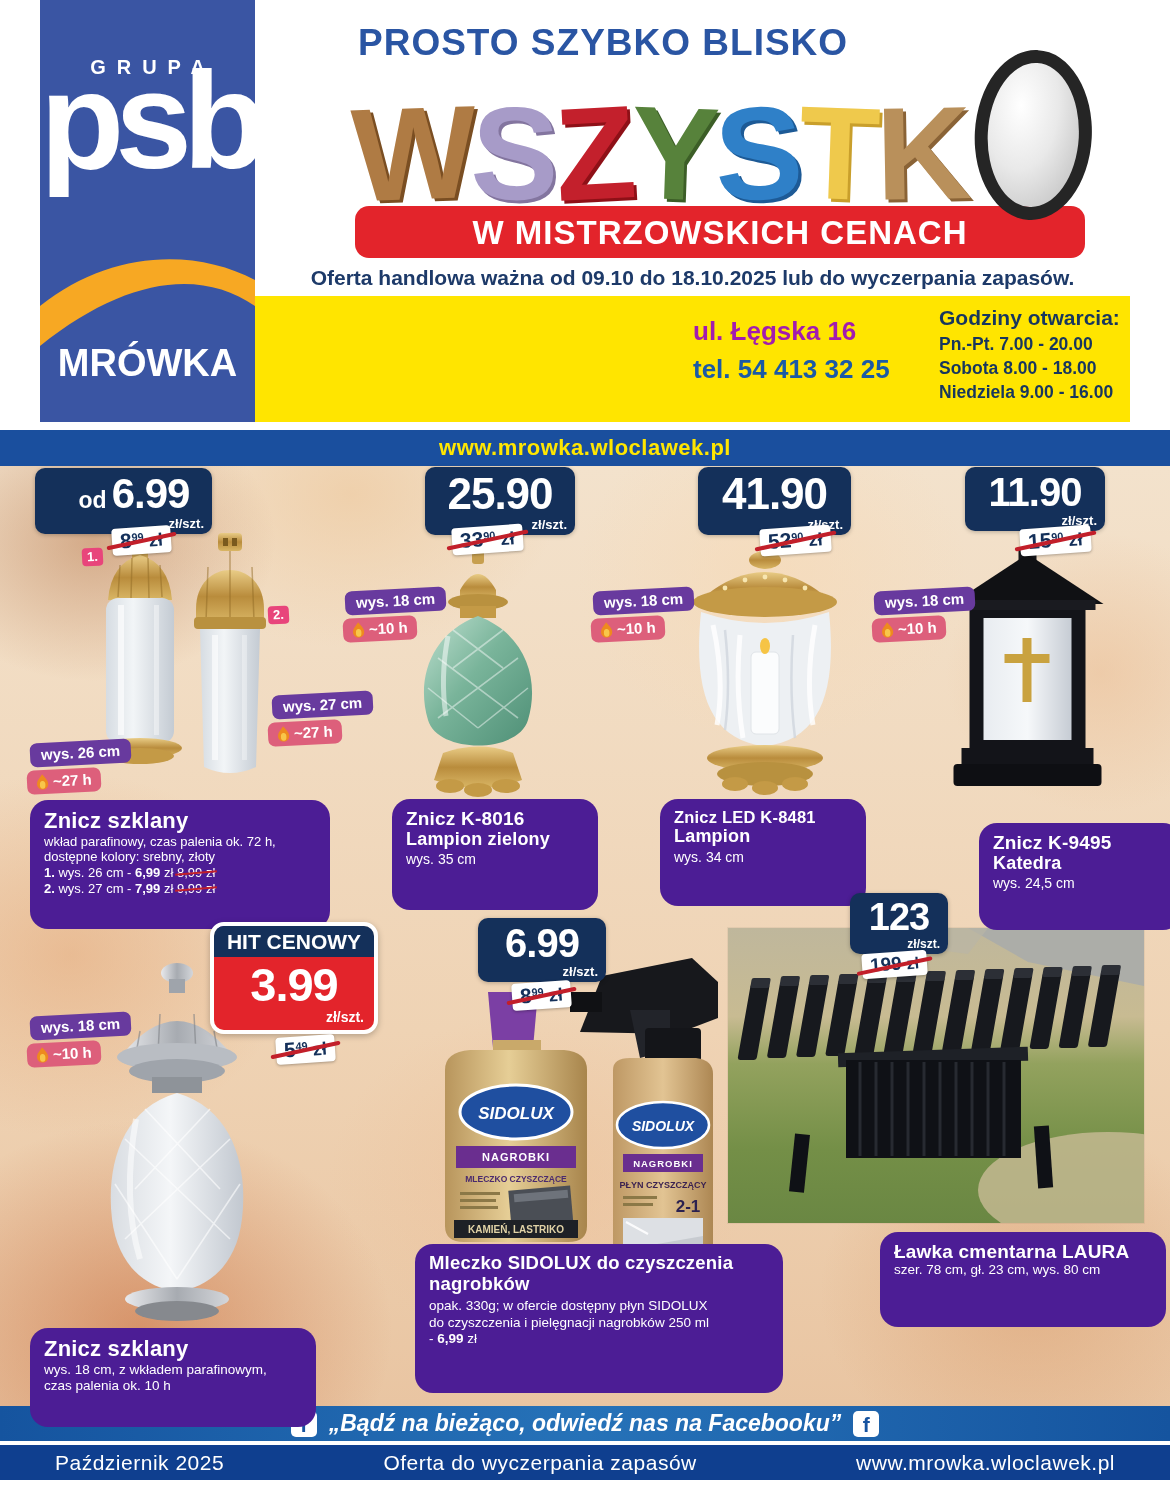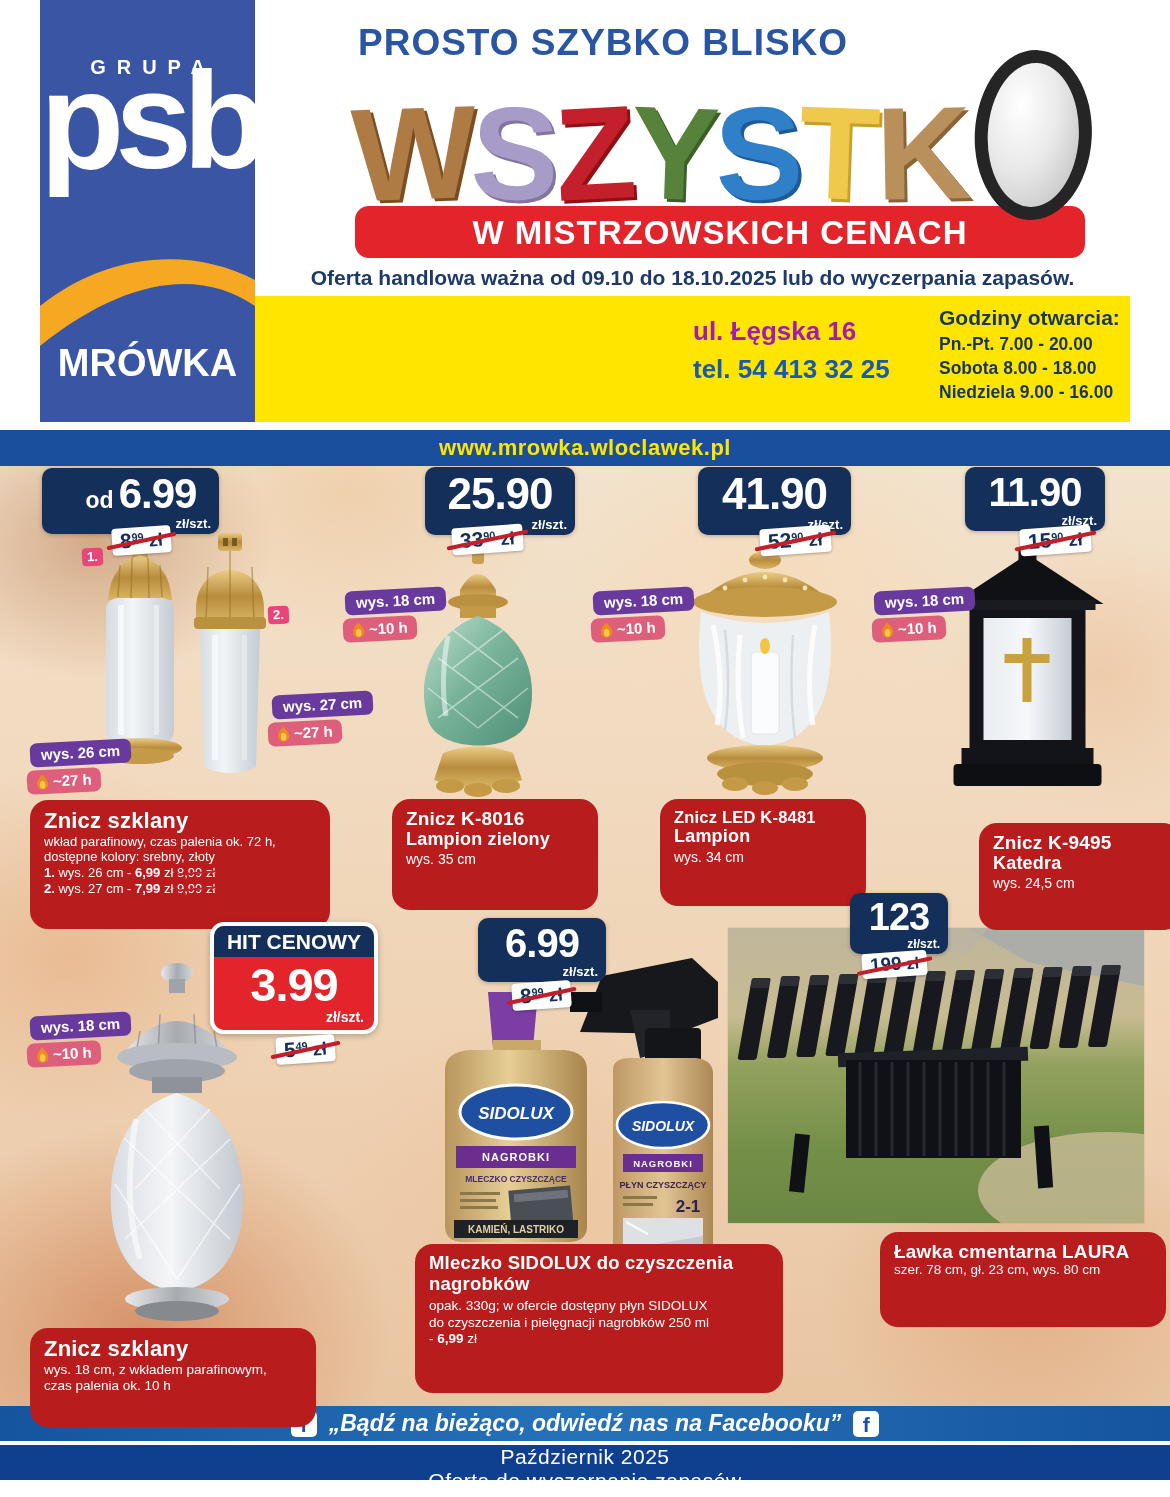--- a/index.html
+++ b/index.html
@@ -72,21 +72,21 @@
   .oldbox sup{font-size:11px;font-weight:bold;}
   .oldbox .c{font-size:18px;margin-left:5px;}
   .oldbox .line{position:absolute;left:-6px;right:-6px;top:46%;height:4px;background:#C21F2A;
                 transform:rotate(-8deg);border-radius:2px;}
   .bh{background:#683A9E;color:#fff;font-weight:bold;font-size:15px;padding:3px 11px 4px;
       border-radius:7px;transform:rotate(-3deg);z-index:5;white-space:nowrap;}
   .bt{background:#DD5F7B;color:#fff;font-weight:bold;font-size:15px;padding:3px 9px 4px;
       border-radius:7px;transform:rotate(-3deg);z-index:5;display:flex;align-items:center;gap:4px;white-space:nowrap;}
   .marker{background:#E8457B;color:#fff;font-weight:bold;font-size:13px;padding:1px 5px 2px;
           border-radius:4px;transform:rotate(-3deg);z-index:5;}
-  .desc{background:#b91c1c;border-radius:18px;color:#fff;padding:9px 14px 24px;z-index:6;}
+  .desc{background:#4c1d95;border-radius:18px;color:#fff;padding:9px 14px 24px;z-index:6;}
   .desc .t{font-weight:bold;font-size:22px;line-height:1.12;letter-spacing:.2px;}
   .desc .l{font-size:13px;line-height:1.22;white-space:nowrap;}
   .desc .sub{font-size:14px;margin-top:2px;}
   .olds{position:relative;display:inline-block;}
   .olds::after{content:"";position:absolute;left:-2px;right:-2px;top:45%;height:2px;
                background:#C21F2A;transform:rotate(-5deg);}
   .hit{border:4px solid #fff;border-radius:14px;overflow:hidden;z-index:6;box-shadow:0 2px 6px rgba(0,0,0,.25);}
   .hit .htop{background:#14305A;color:#fff;text-align:center;font-weight:bold;font-size:21px;padding:4px 0 3px;}
   .hit .hbody{background:#E3242B;color:#fff;text-align:center;padding:3px 10px 5px;}
   .hit .hbody .num{font-size:47px;font-weight:bold;letter-spacing:-1px;line-height:1.05;}
@@ -95,21 +95,21 @@
   .photo{left:728px;top:928px;width:416px;height:295px;z-index:1;box-shadow:0 0 0 1px rgba(0,0,0,.05);}
 
   
   .fbstrip{left:0;top:1406px;width:1170px;height:35px;
            background:linear-gradient(90deg,#15549F,#2672B8 50%,#15549F);
            display:flex;align-items:center;justify-content:center;gap:12px;}
   .fbstrip .txt{color:#fff;font-weight:bold;font-style:italic;font-size:23px;}
   .fbicon{width:26px;height:26px;background:#fff;border-radius:5px;color:#1653A0;font-weight:bold;
           font-size:21px;display:flex;align-items:flex-end;justify-content:center;line-height:1.1;}
   .botbar{left:0;top:1445px;width:1170px;height:35px;background:#0F3F8F;display:flex;
-          align-items:center;justify-content:space-between;padding:0 55px;box-sizing:border-box;flex-direction:column;}
+          align-items:center;justify-content:space-between;padding:0 55px;box-sizing:border-box;}
   .botbar span{color:#fff;font-size:21px;letter-spacing:.5px;}
 </style>
 </head>
 <body>
 
 <div class="page">
 
   <div class="abs logo-col">
     <div class="abs grupa">GRUPA</div>
     <div class="abs psb">psb</div>
@@ -243,21 +243,21 @@
     <rect x="143" y="33" width="5" height="8" fill="#7A5A1E"></rect>
       <rect x="152" y="33" width="5" height="8" fill="#7A5A1E"></rect>
     <path d="M116,104 C116,52 184,52 184,104 L184,118 L116,118 Z" fill="url(#gold1)"></path>
     <path d="M128,62 L126,116 M150,46 L150,116 M172,62 L174,116" stroke="#8F6A24" stroke-width="1.5" opacity=".5" fill="none"></path>
     <rect x="114" y="112" width="72" height="12" rx="4" fill="#B9913F"></rect>
     <path d="M120,124 L180,124 L176,262 Q150,274 124,262 Z" fill="url(#glass1)"></path>
     <rect x="132" y="130" width="6" height="125" fill="#fff" opacity=".6"></rect>
     <rect x="162" y="130" width="5" height="125" fill="#fff" opacity=".35"></rect>
   </svg>
 
-  <div class="abs price" style="left:42px;top:468px;width:140px;padding-left:29px;">
+  <div class="abs price" style="left:35px;top:468px;width:140px;padding-left:29px;">
     <div class="row">
       <span class="pre">od</span>
       <span class="num" style="font-size:42px">6.99</span>
     </div>
     <span class="unit">zł/szt.</span>
   </div>
   <div class="abs oldbox" style="left:112px;top:527px;">
     <span class="m">8</span><sup>99</sup><span class="c">zł</span>
     <i class="line"></i>
   </div>

